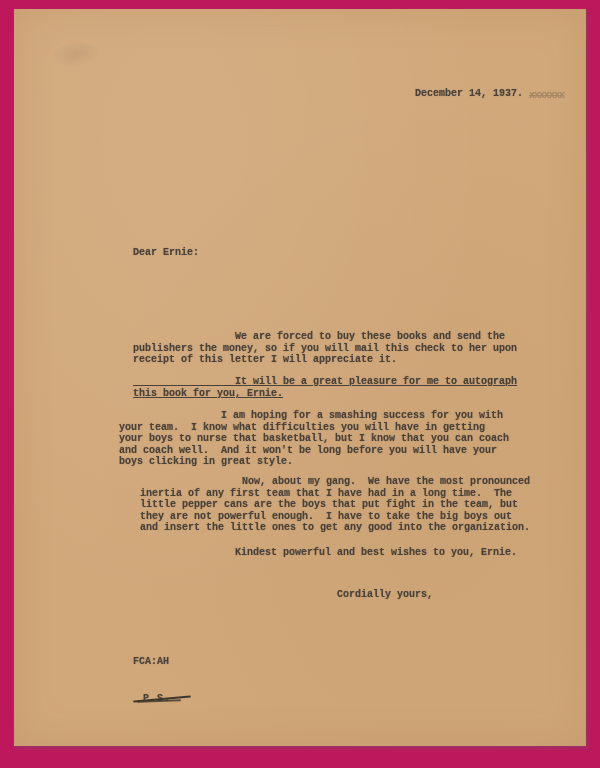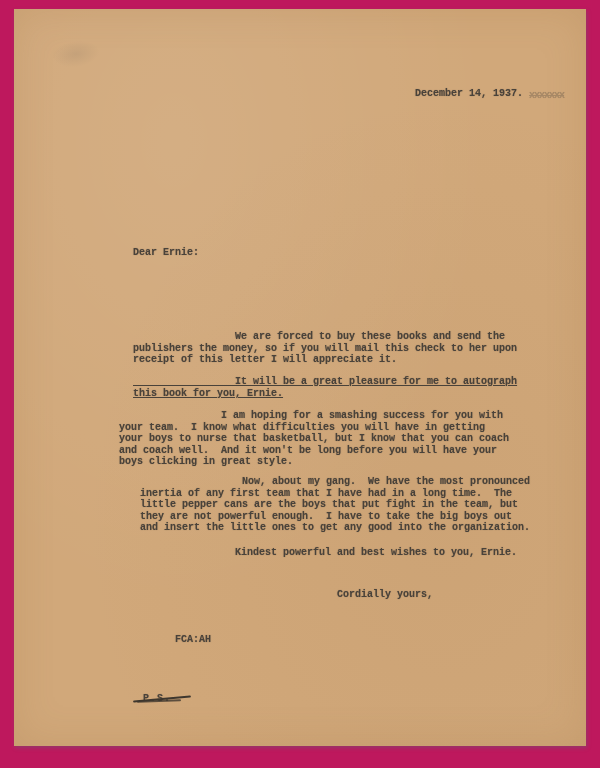--- a/index.html
+++ b/index.html
@@ -61,21 +61,21 @@
   .recipient      { left: 119px; top: 191px; }
   .salutation     { left: 119px; top: 238px; text-align: right; }
   .p1             { left: 119px; top: 262px; }
   .p2             { left: 119px; top: 322px; }
   .p3             { left: 119px; top: 367px; text-decoration: underline; }
   .p4             { left: 105px; top: 401px; }
   .p5             { left: 126px; top: 467px; }
   .regards        { left: 119px; top: 538px; }
   .valediction    { left: 298px; top: 580px; margin-left: 25px; }
   .signature      { left: 298px; top: 634px; }
-  .initials       { left: 119px; top: 625px; margin-left: 42px; }
+  .initials       { left: 119px; top: 647px; }
   .ps {
     left: 129px;
     top: 684px;
     letter-spacing: 1px;
   }
   .ps-strike, .ps-strike2 {
     position: absolute;
     height: 2px;
     background: #3e372e;
     border-radius: 2px;

